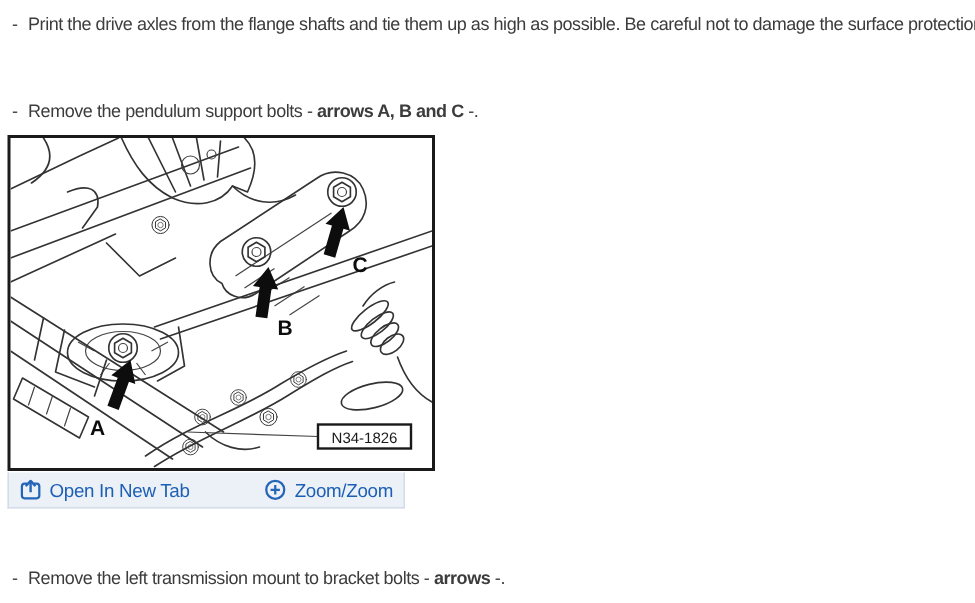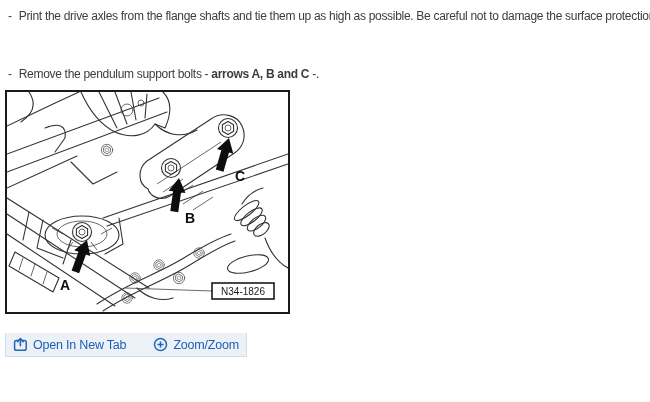--- a/index.html
+++ b/index.html
@@ -38,22 +38,22 @@
     box-sizing:border-box;
     width:285px; height:224px;
     border:2px solid #1a1a1a;
     background:#ffffff;
     overflow:hidden;
   }
   .drawing-frame svg { display:block; }
 
   .figure-toolbar {
     box-sizing:border-box;
-    width:242px; height:24px;
-    margin-top:19px;
+    width:265px; height:24px;
+    margin-top:1px;
     background:#ecf1f8;
     border:1px solid #d3dce8;
     border-top:none;
     display:flex;
     align-items:center;
     justify-content:space-between;
     padding:0 7px;
   }
   .tb-item {
     display:flex; align-items:center; gap:5px;
@@ -219,14 +219,17 @@
         <svg width="15" height="15" viewBox="0 0 15 15">
           <circle cx="7.5" cy="7.5" r="6" fill="none" stroke="#2465b8" stroke-width="1.5"></circle>
           <line x1="4.4" y1="7.5" x2="10.6" y2="7.5" stroke="#2465b8" stroke-width="1.5"></line>
           <line x1="7.5" y1="4.4" x2="7.5" y2="10.6" stroke="#2465b8" stroke-width="1.5"></line>
         </svg>
         <span>Zoom/Zoom</span>
       </a>
     </div>
   </div>
 
+  <div class="instr" id="line3">
+    <span class="bullet">-</span><span>Remove the left transmission mount to bracket bolts - </span><span class="bold">arrows</span><span> -.</span>
+  </div>
 
 </div>
 
 </body></html>

